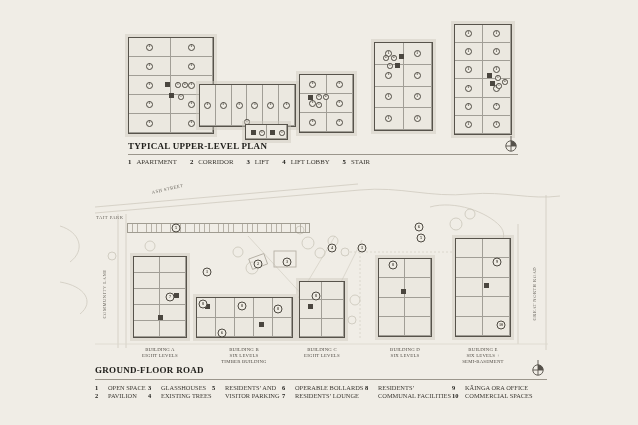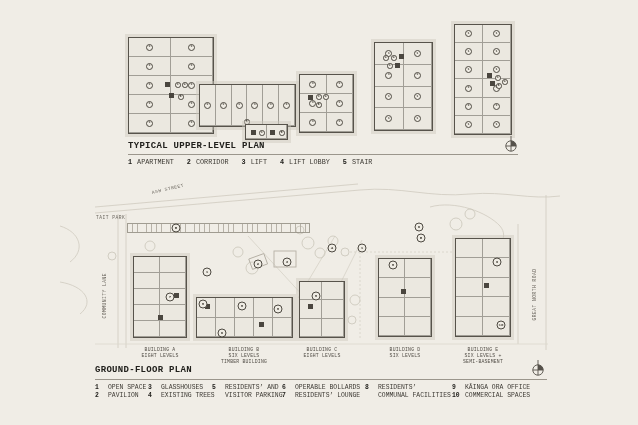--- a/index.html
+++ b/index.html
@@ -1,17 +1,17 @@
 <!DOCTYPE html>
 <html><head>
 <meta charset="utf-8">
 <style>
   html,body{margin:0;padding:0;}
   .page{position:relative;width:638px;height:425px;overflow:hidden;
-        background:#f0ede6;font-family:Liberation Mono, monospace;}
+        background:#f0ede6;font-family:Liberation Serif, serif;}
   svg.site{position:absolute;left:0;top:0;z-index:0;}
   .layer{position:absolute;left:0;top:0;width:100%;height:100%;z-index:2;}
 
   
   .plan{position:absolute;box-sizing:border-box;border:1.5px solid #57534b;
         background:#ebe8e0;box-shadow:0 0 0 3px rgba(203,199,188,.45);z-index:3;}
   .plan-grid{display:grid;width:100%;height:100%;}
   .cell{box-sizing:border-box;border-right:0.6px solid rgba(88,84,76,.5);
         border-bottom:0.6px solid rgba(88,84,76,.5);
         display:flex;align-items:center;justify-content:center;}
@@ -124,21 +124,21 @@
           <div class="num">4</div>
           <div class="lab">LIFT LOBBY</div>
         </div>
         <div class="pair">
           <div class="num">5</div>
           <div class="lab">STAIR</div>
         </div>
       </div>
 
     <div class="canopy" style="left: 127px; top: 223px; width: 183px; height: 10px;"></div>
-    <div class="sec-title" style="left:95px;top:365px">GROUND-FLOOR PLAN</div>
+    <div class="sec-title" style="left:95px;top:365px">GROUND-FLOOR ROAD</div>
     <div class="rule" style="left:95px;top:379px;width:452px"></div>
     <svg class="compass" style="left:531px;top:360px" width="14" height="17" viewBox="0 0 14 17">
       <g stroke="#55514a" stroke-width="0.9" fill="none">
         <line x1="7" y1="0" x2="7" y2="5"></line>
           <circle cx="7" cy="10" r="5.2"></circle>
         <line x1="1.8" y1="10" x2="12.2" y2="10"></line>
           <line x1="7" y1="4.8" x2="7" y2="15.2"></line>
       </g>
       <path d="M7,10 L7,4.8 A5.2,5.2 0 0 1 12.2,10 Z" fill="#55514a"></path>
     </svg>

